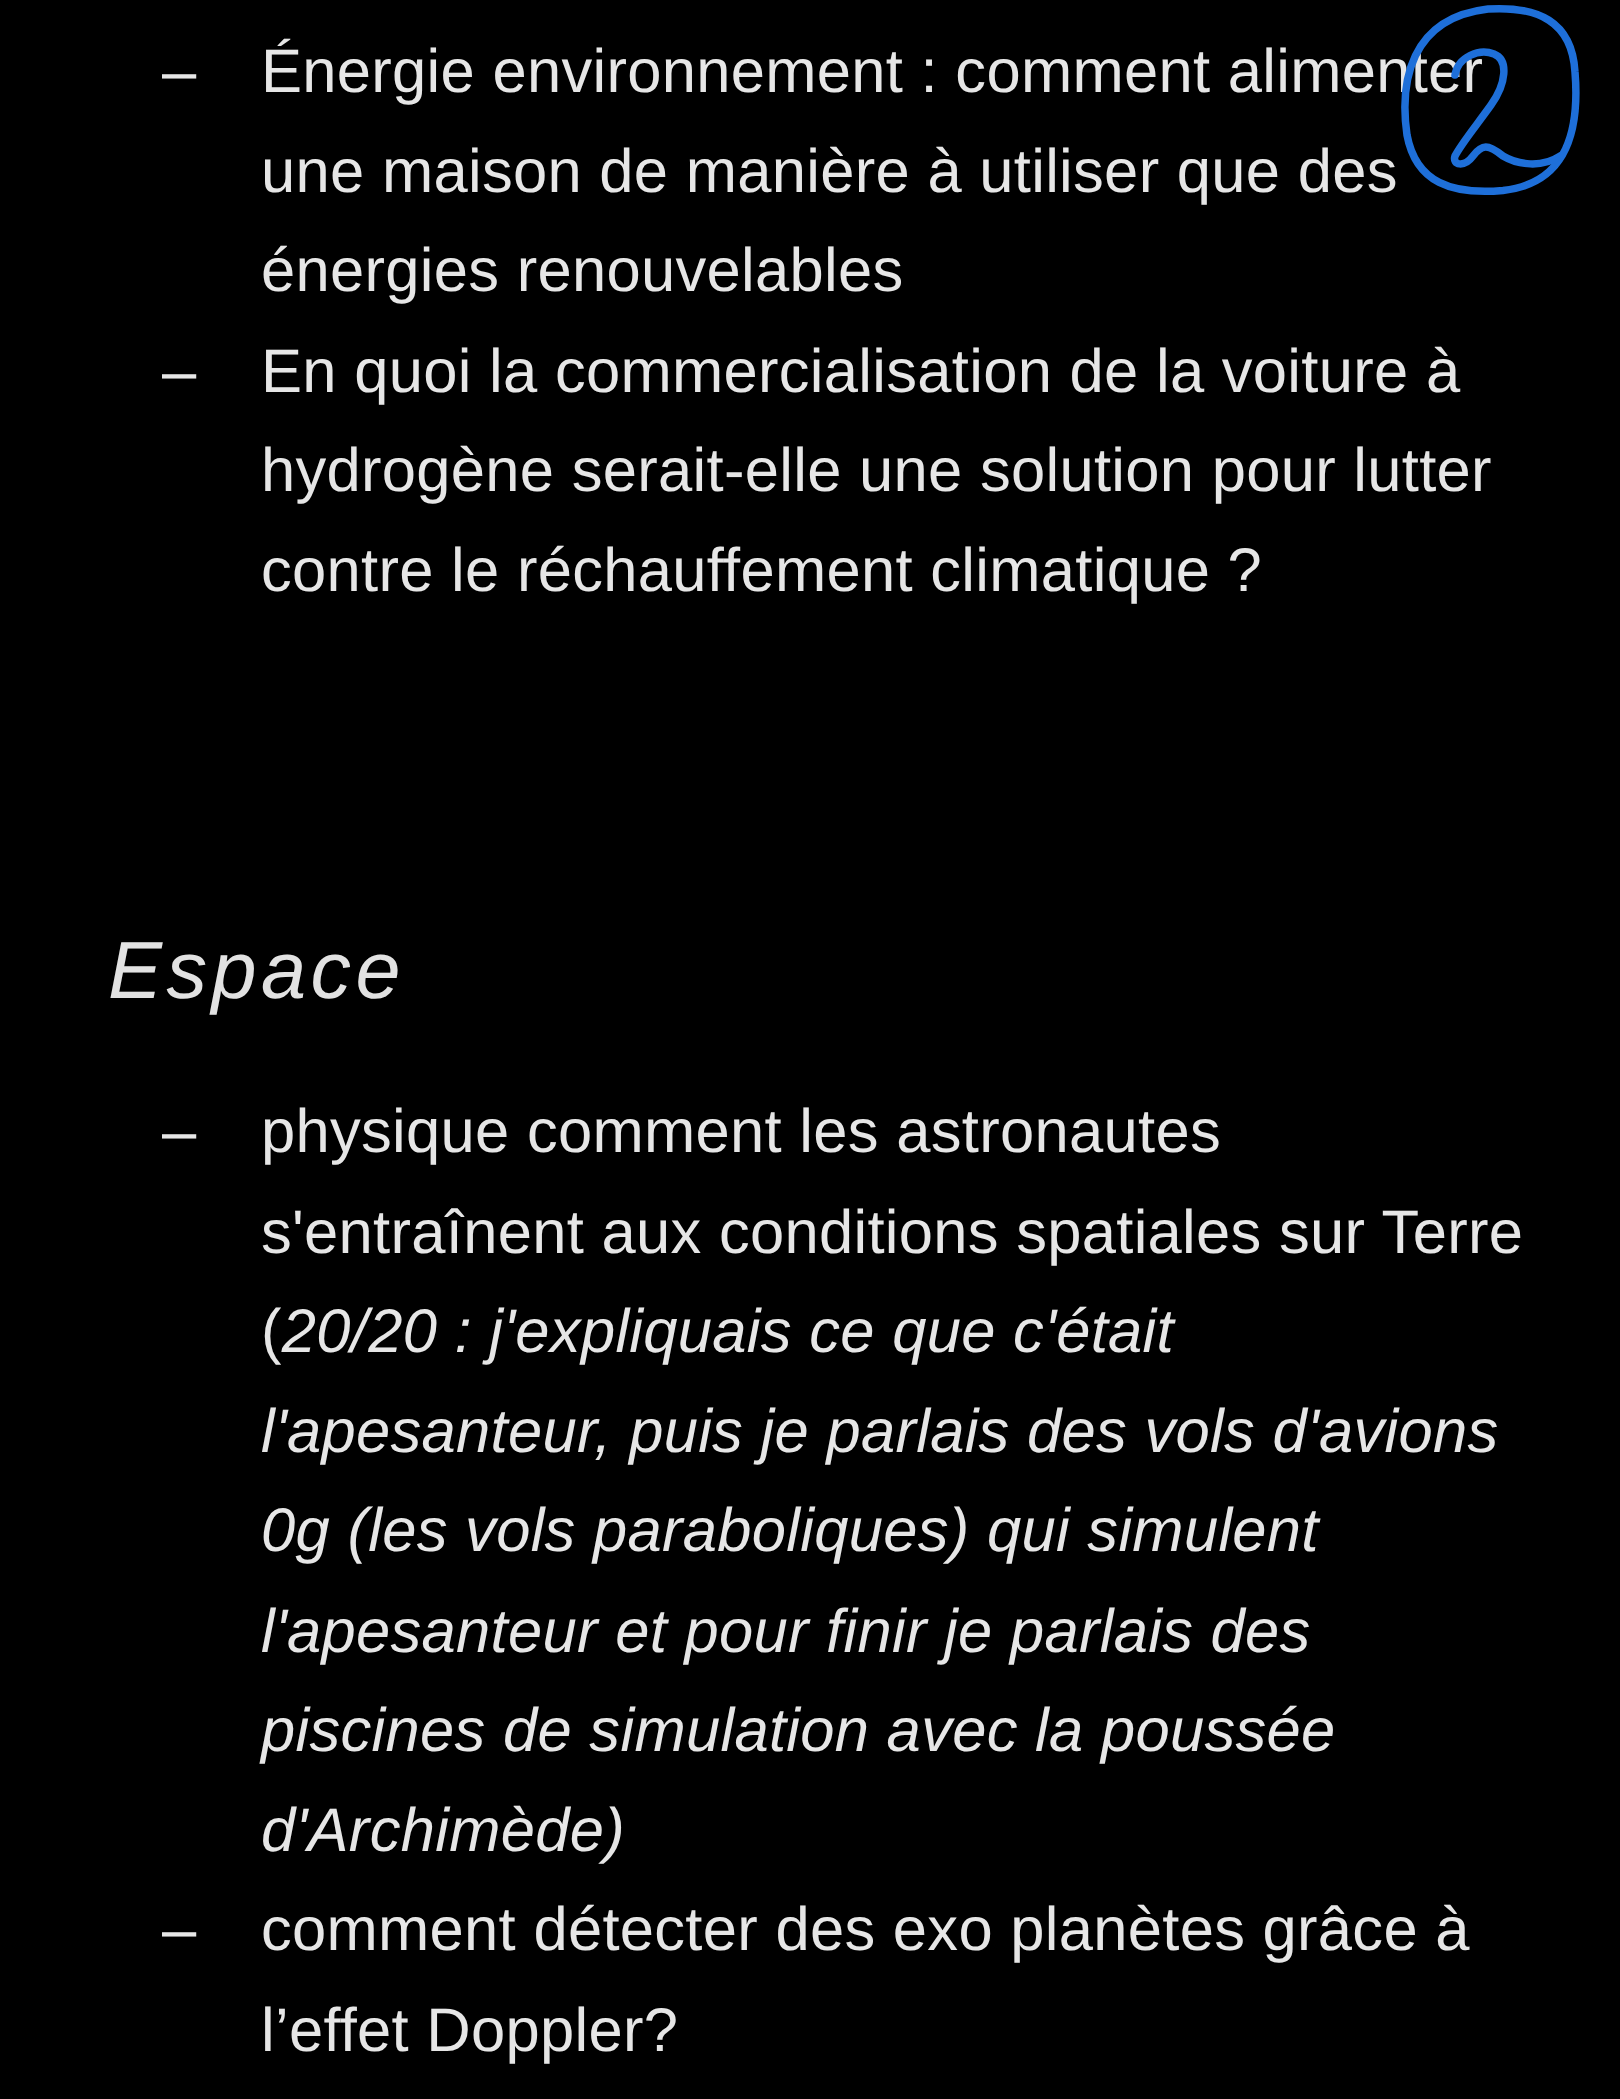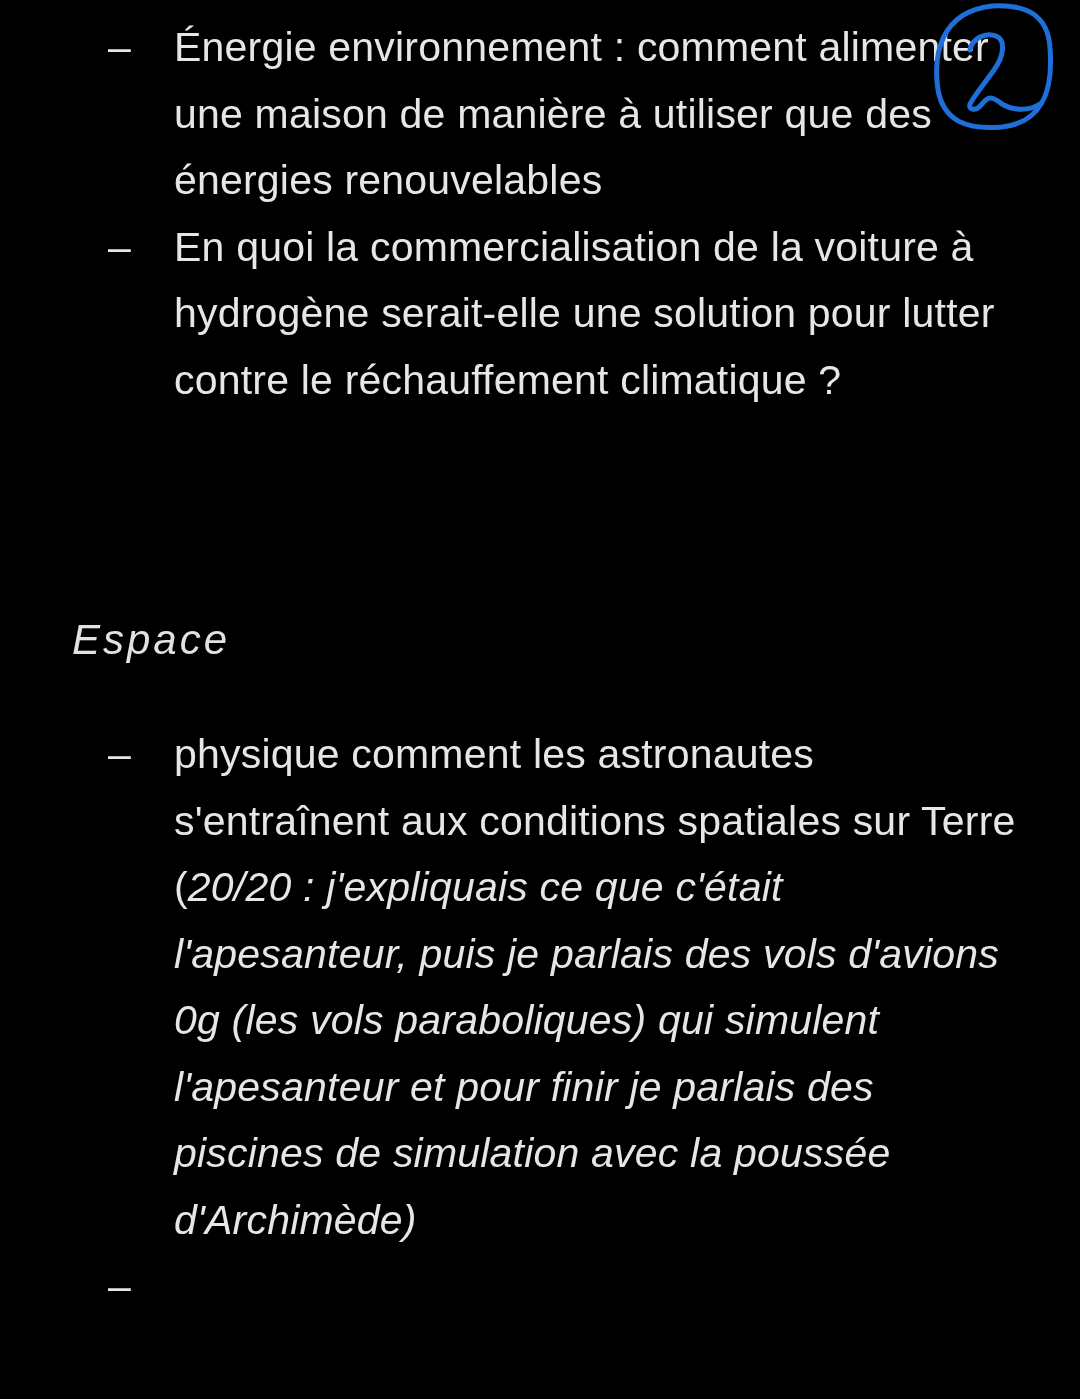--- a/index.html
+++ b/index.html
@@ -44,21 +44,21 @@
       width: 24px;
       font-size: 41px;
       line-height: 66.5px;
     }
     .it { font-style: italic; }
     #list1 { top: 14px; }
     #heading {
       position: absolute;
       left: 72px;
       top: 616px;
-      font-size: 42px;
+      font-size: 54px;
       font-style: italic;
       font-weight: 500;
       letter-spacing: 3px;
       margin: 0;
       color: #e2e2e2;
     }
     #list2 { top: 721px; }
     #annotation {
       position: absolute;
       left: 930px;
@@ -90,16 +90,17 @@
 
   <h2 id="heading">Espace</h2>
 
   <ul class="list" id="list2">
     <li class="item">
       <span class="dash">–</span>
       <span>physique comment les astronautes s'entraînent aux conditions spatiales sur Terre (</span><span class="it">20/20 : j'expliquais ce que c'était l'apesanteur, puis je parlais des vols d'avions 0g (les vols paraboliques) qui simulent l'apesanteur et pour finir je parlais des piscines de simulation avec la poussée d'Archimède)</span>
     </li>
     <li class="item">
       <span class="dash">–</span>
+      <span>comment détecter des exo planètes grâce à l’effet Doppler?</span>
     </li>
   </ul>
 
 </div>
 
 </body></html>

